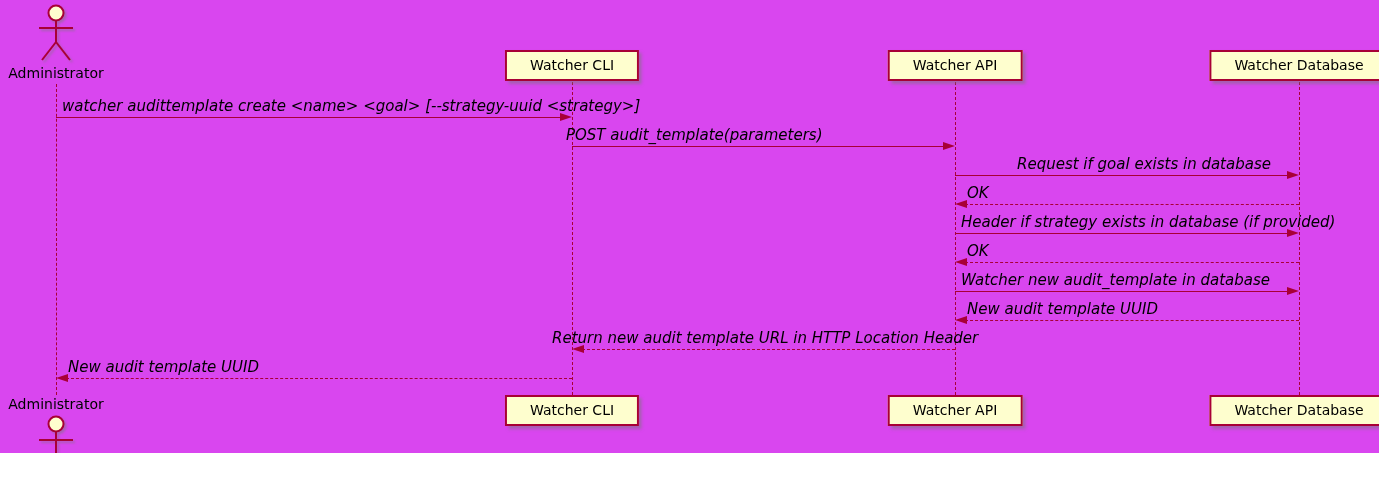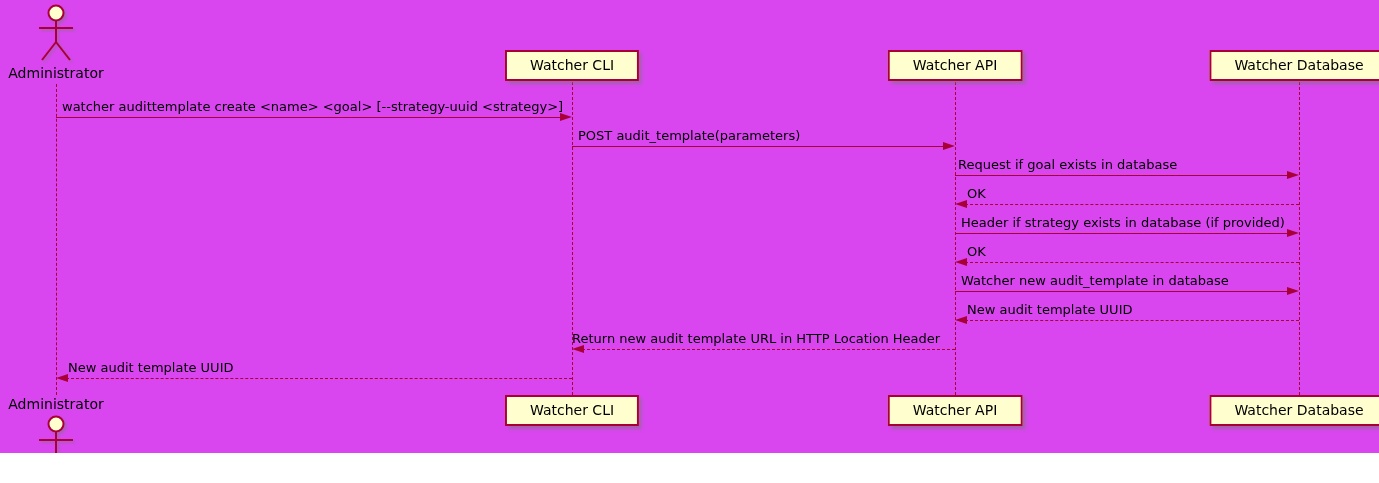--- a/index.html
+++ b/index.html
@@ -42,23 +42,24 @@
     font-size: 14px;
     white-space: nowrap;
   }
   .actor-figure {
     position: absolute;
     transform: translateX(-50%);
     filter: drop-shadow(2.5px 2.5px 1px rgba(120,120,120,0.5));
   }
   .msg-label {
     position: absolute;
-    font-size: 13px;
+    font-size: 15px;
     line-height: 15px;
     white-space: nowrap;
+    font-style: italic;
   }
   .msg-line {
     position: absolute;
     height: 0;
     border-top: 1px solid var(--border);
   }
   .msg-line.dashed {
     border-top-style: dashed;
   }
   .head-right {
@@ -98,42 +99,42 @@
   <div class="pbox" style="left:572px;  top:50px;">Watcher CLI</div>
   <div class="pbox" style="left:955px;  top:50px;">Watcher API</div>
   <div class="pbox" style="left:1299px; top:50px;">Watcher Database</div>
 
   <div id="messages">
       <div class="msg-line" style="left: 56px; top: 117px; width: 506px;"></div>
       <div class="head-right" style="left: 560px; top: 113px;"></div>
       <div class="msg-label" style="left: 62px; top: 99px;">watcher audittemplate create &lt;name&gt; &lt;goal&gt; [--strategy-uuid &lt;strategy&gt;]</div>
       <div class="msg-line" style="left: 572px; top: 146px; width: 373px;"></div>
       <div class="head-right" style="left: 943px; top: 142px;"></div>
-      <div class="msg-label" style="left: 578px; top: 128px;">POST audit_template(parameters)</div>
+      <div class="msg-label" style="left: 566px; top: 128px;">POST audit_template(parameters)</div>
       <div class="msg-line" style="left: 955px; top: 175px; width: 334px;"></div>
       <div class="head-right" style="left: 1287px; top: 171px;"></div>
-      <div class="msg-label" style="left: 958px; top: 157px;">Request if goal exists in database</div>
+      <div class="msg-label" style="left: 1017px; top: 157px;">Request if goal exists in database</div>
       <div class="msg-line dashed" style="left: 965px; top: 204px; width: 334px;"></div>
       <div class="head-left" style="left: 955px; top: 200px;"></div>
       <div class="msg-label" style="left: 967px; top: 186px;">OK</div>
       <div class="msg-line" style="left: 955px; top: 233px; width: 334px;"></div>
       <div class="head-right" style="left: 1287px; top: 229px;"></div>
       <div class="msg-label" style="left: 961px; top: 215px;">Header if strategy exists in database (if provided)</div>
       <div class="msg-line dashed" style="left: 965px; top: 262px; width: 334px;"></div>
       <div class="head-left" style="left: 955px; top: 258px;"></div>
       <div class="msg-label" style="left: 967px; top: 244px;">OK</div>
       <div class="msg-line" style="left: 955px; top: 291px; width: 334px;"></div>
       <div class="head-right" style="left: 1287px; top: 287px;"></div>
       <div class="msg-label" style="left: 961px; top: 273px;">Watcher new audit_template in database</div>
       <div class="msg-line dashed" style="left: 965px; top: 320px; width: 334px;"></div>
       <div class="head-left" style="left: 955px; top: 316px;"></div>
       <div class="msg-label" style="left: 967px; top: 302px;">New audit template UUID</div>
       <div class="msg-line dashed" style="left: 582px; top: 349px; width: 373px;"></div>
       <div class="head-left" style="left: 572px; top: 345px;"></div>
-      <div class="msg-label" style="left: 572px; top: 331px;">Return new audit template URL in HTTP Location Header</div>
+      <div class="msg-label" style="left: 552px; top: 331px;">Return new audit template URL in HTTP Location Header</div>
       <div class="msg-line dashed" style="left: 66px; top: 378px; width: 506px;"></div>
       <div class="head-left" style="left: 56px; top: 374px;"></div>
       <div class="msg-label" style="left: 68px; top: 360px;">New audit template UUID</div>
     </div>
 
   <div class="pbox" style="left:572px;  top:395px;">Watcher CLI</div>
   <div class="pbox" style="left:955px;  top:395px;">Watcher API</div>
   <div class="pbox" style="left:1299px; top:395px;">Watcher Database</div>
 
   <div class="actor-label" style="left:56px; top:396px;">Administrator</div>

